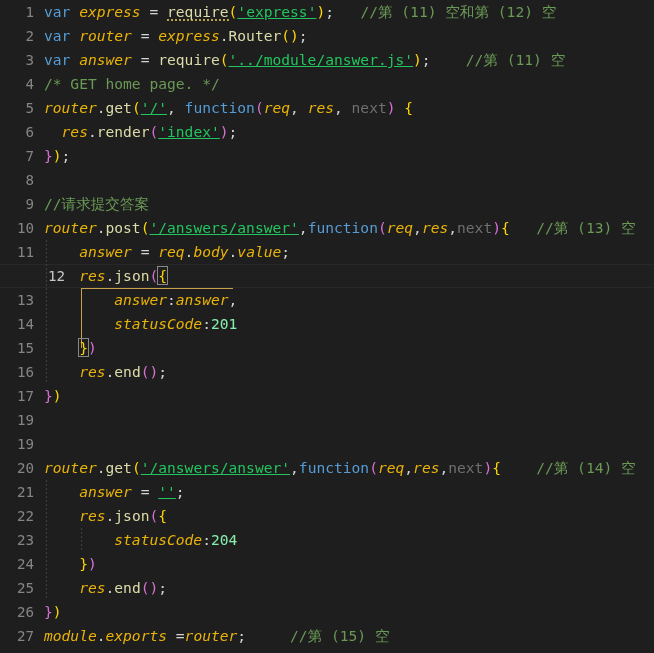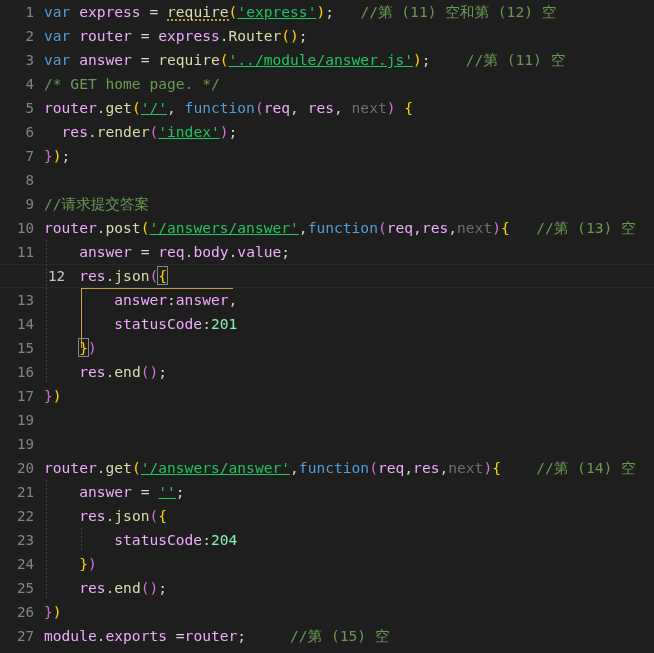--- a/index.html
+++ b/index.html
@@ -51,21 +51,21 @@
 
   .code {
     position: absolute;
     left: 44px;
     top: 0;
     white-space: pre;
   }
 
   
   .kw      { color: #569cd6; }  
-  .var     { color: #f0abfc; }  
+  .var     { color: #eab308; font-style: italic; }  
   .fn      { color: #dcdcaa; }  
   .str     { color: #22c55e; text-decoration: underline; }  
   .num     { color: #86efac; }  
   .cmt     { color: #6a9955; }  
   .op      { color: #d4d4d4; }  
   .dim     { color: #6f6f6f; }  
   .b1      { color: #ffd700; }  
   .b2      { color: #da70d6; }  
 
   

